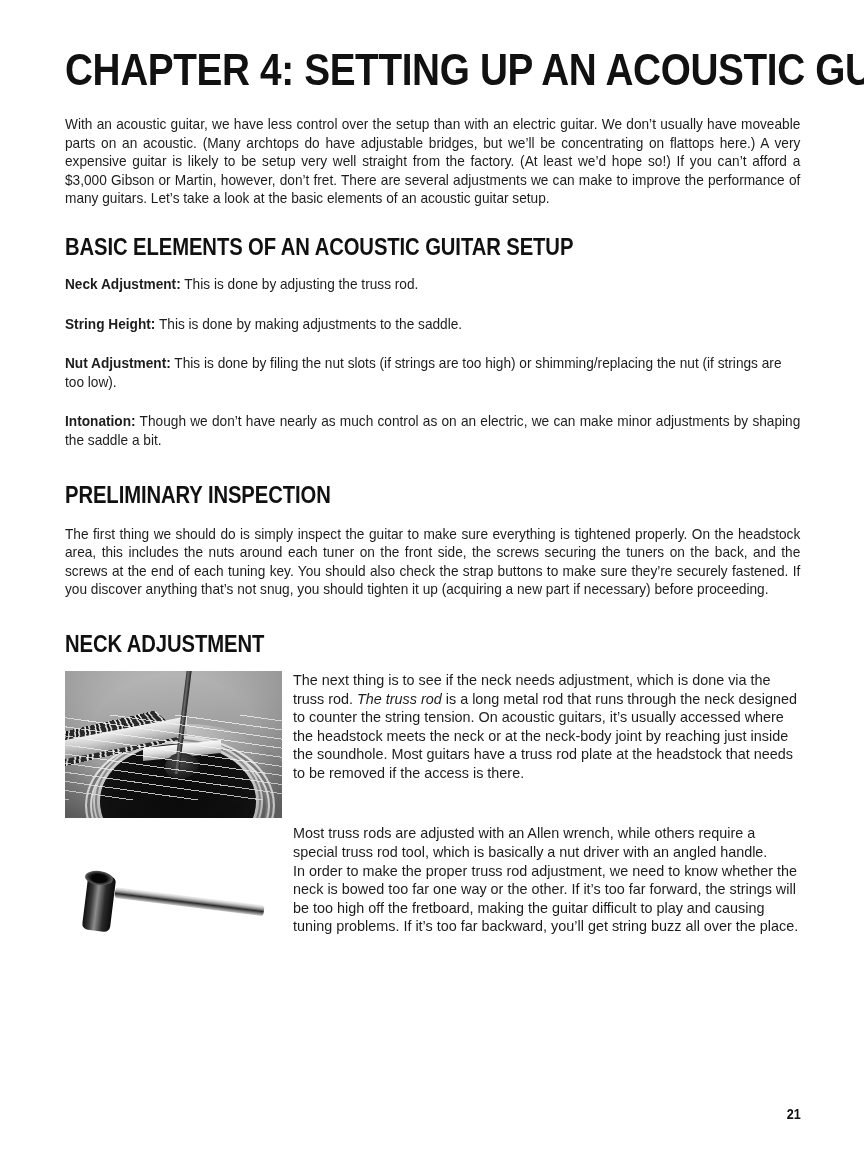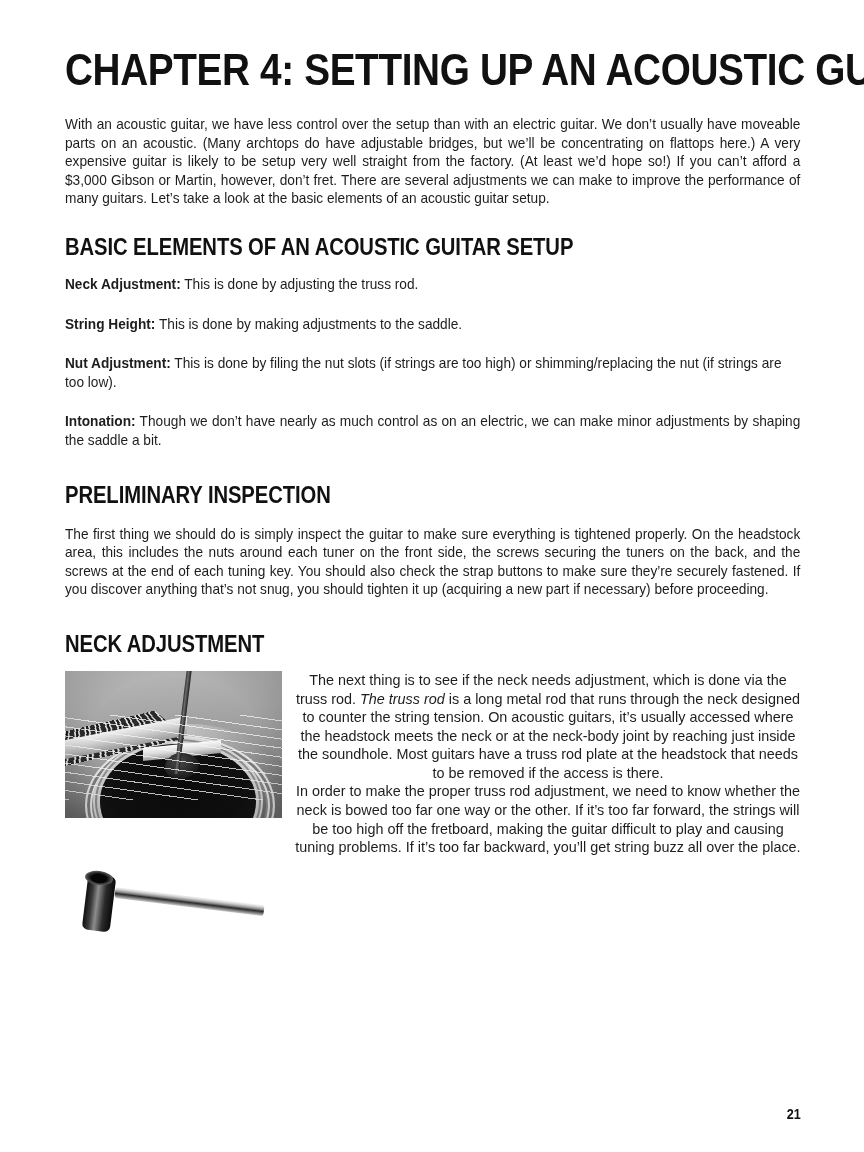--- a/index.html
+++ b/index.html
@@ -229,21 +229,21 @@
     transform: rotate(7deg);
   }
 
   .media-col-text {
     margin-left: 228px;
     width: 510px;
   }
   .col-para {
     font-size: 14.4px;
     line-height: 18.6px;
-    text-align: center;
+    text-align: left;
     margin: 0;
     color: #1d1d1d;
   }
   .col-para em { font-style: italic; }
   .col-para.p2 { margin-top: 42px; }
   .col-para.p3 { }
 
   
   .page-number {
     position: absolute;
@@ -311,20 +311,21 @@
         <div class="wrench-handle"></div>
         <div class="wrench-socket"></div>
         <div class="wrench-socket-top"></div>
         <div class="wrench-socket-hole"></div>
       </div>
 
       <div class="media-col-text">
 
         <p class="col-para p1"><span>The next thing is to see if the neck needs adjustment, which is done via the truss rod. </span><em>The truss rod</em><span> is a long metal rod that runs through the neck designed to counter the string tension. On acoustic guitars, it’s usually accessed where the headstock meets the neck or at the neck-body joint by reaching just inside the soundhole. Most guitars have a truss rod plate at the headstock that needs to be removed if the access is there.</span></p>
 
+        <p class="col-para p2">Most truss rods are adjusted with an Allen wrench, while others require a special truss rod tool, which is basically a nut driver with an angled handle.</p>
 
         <p class="col-para p3">In order to make the proper truss rod adjustment, we need to know whether the neck is bowed too far one way or the other. If it’s too far forward, the strings will be too high off the fretboard, making the guitar difficult to play and causing tuning problems. If it’s too far backward, you’ll get string buzz all over the place.</p>
 
       </div>
     </div>
 
   </div>
 
   <div class="page-number">21</div>
 

